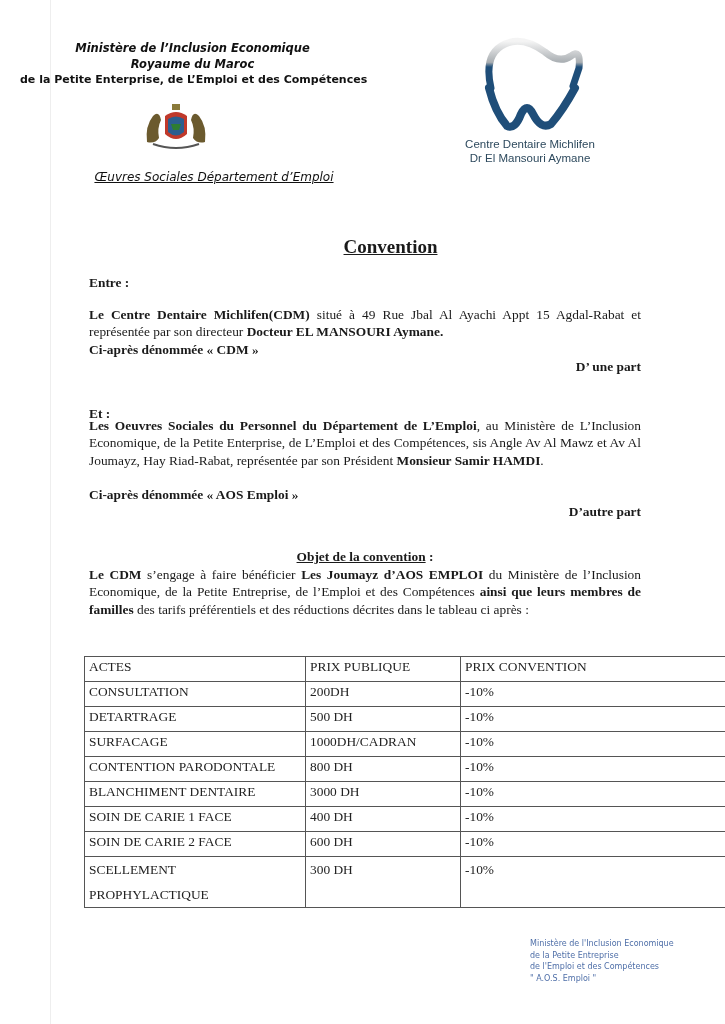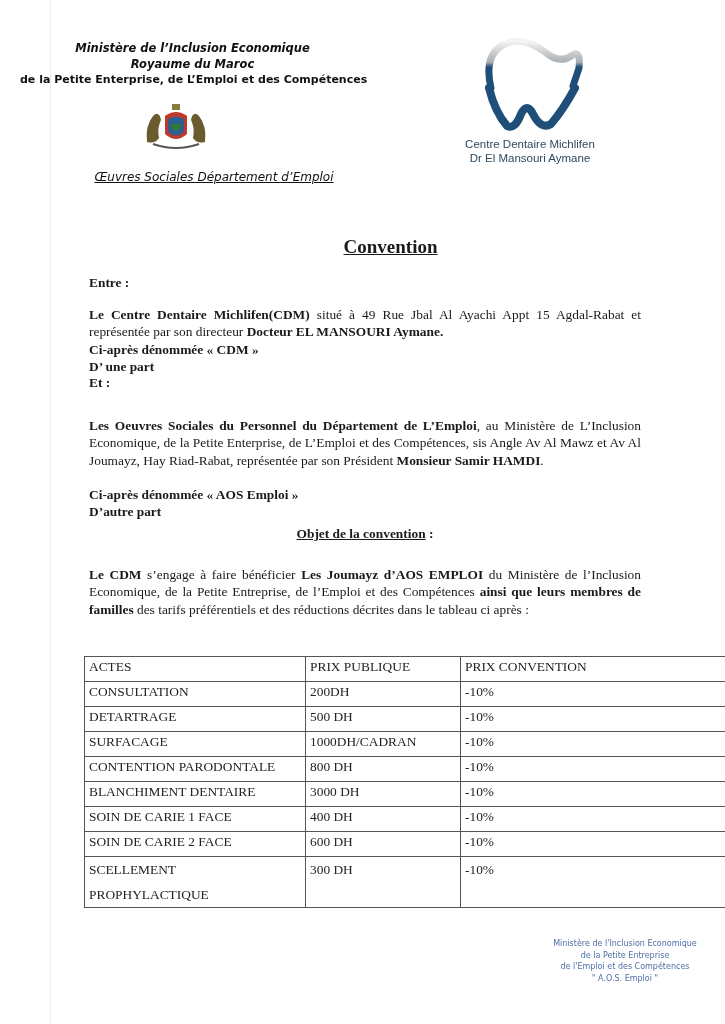--- a/index.html
+++ b/index.html
@@ -25,34 +25,34 @@
     .clinic-name {
       position: absolute; left: 430px; top: 137px; width: 200px; text-align: center;
       font-family: Liberation Sans, sans-serif; font-size: 11.5px; line-height: 14px; color: #2e4a5e;
     }
     .title {
       position: absolute; left: 0; width: 725px; top: 236px; text-align: center;
       font-size: 19px; font-weight: bold; text-decoration: underline; padding-left: 28px;
     }
     .p { position: absolute; left: 89px; width: 552px; font-size: 13.4px; line-height: 17.3px; text-align: justify; }
     .b { font-weight: bold; }
-    .right { text-align: left; font-weight: bold; }
+    .right { text-align: right; font-weight: bold; }
     .center { text-align: center; }
     table.tarifs {
       position: absolute; left: 84px; top: 656px; width: 648px;
       border-collapse: collapse; font-size: 13.4px; color: #222;
     }
     table.tarifs td {
       border: 1px solid #555; padding: 0 4px; height: 24px; vertical-align: top; line-height: 20px;
     }
     table.tarifs td.c1 { width: 212px; }
     table.tarifs td.c2 { width: 146px; }
     table.tarifs tr.tall td { height: 50px; line-height: 25px; }
     .stamp {
-      position: absolute; left: 530px; top: 938px; width: 190px; text-align: center;
+      position: absolute; left: 530px; top: 938px; width: 190px; text-align: left;
       font-family: "DejaVu Sans", sans-serif; font-size: 8px; line-height: 11.5px; color: #4f6fa8;
     }
   </style>
 </head>
 <body>
 
 <div class="page-edge"></div>
 
 <div class="ministry-header">
   <div class="it">Ministère de l’Inclusion Economique</div>
@@ -92,29 +92,29 @@
 <div class="title">Convention</div>
 
 <div class="p b" style="top:274px">Entre :</div>
 
 <div class="p" style="top:306px">
   <span class="b">Le Centre Dentaire Michlifen(CDM)</span><span> situé à 49 Rue Jbal Al Ayachi  Appt 15 Agdal-Rabat et représentée par son directeur </span><span class="b">Docteur EL MANSOURI Aymane.</span>
 </div>
 <div class="p b" style="top:341px">Ci-après dénommée  « CDM »</div>
 <div class="p right" style="top:358px">D’ une part</div>
 
-<div class="p b" style="top:374px">Et :</div>
+<div class="p b" style="top:405px">Et :</div>
 
 <div class="p" style="top:417px">
   <span class="b">Les Oeuvres Sociales du Personnel du Département de L’Emploi</span><span>, au  Ministère de L’Inclusion Economique, de la Petite Enterprise, de L’Emploi et des Compétences, sis  Angle Av Al Mawz et Av Al Joumayz, Hay Riad-Rabat, représentée par son Président </span><span class="b">Monsieur Samir HAMDI</span><span>.</span>
 </div>
 <div class="p b" style="top:486px">Ci-après dénommée « AOS Emploi »</div>
 <div class="p right" style="top:503px">D’autre part</div>
 
-<div class="p b center" style="top:525px">
+<div class="p b center" style="top:548px">
   <span style="text-decoration:underline">Objet de la convention</span><span> :</span>
 </div>
 
 <div class="p" style="top:566px">
   <span class="b">Le CDM</span><span> s’engage à faire bénéficier </span><span class="b">Les Joumayz d’AOS EMPLOI</span><span> du Ministère de l’Inclusion Economique, de la Petite Entreprise, de l’Emploi et des Compétences </span><span class="b">ainsi que leurs membres de familles</span><span> des tarifs préférentiels et des réductions décrites dans le tableau ci après :</span>
 </div>
 
 <table class="tarifs">
   <tbody>
       <tr>

